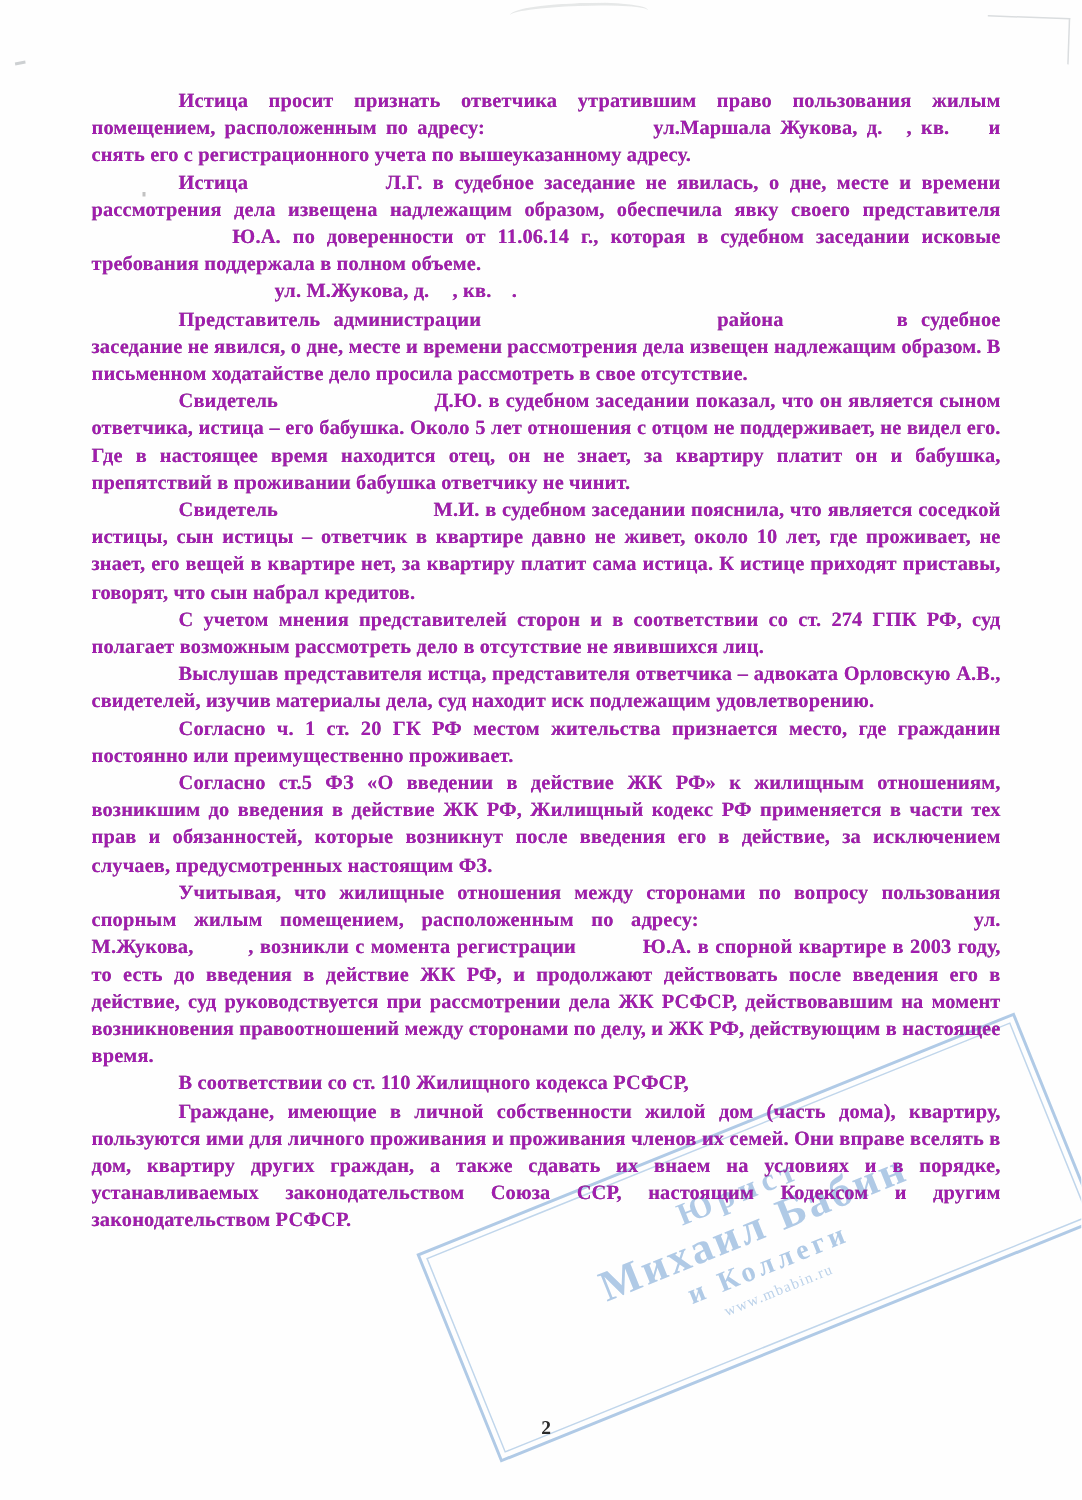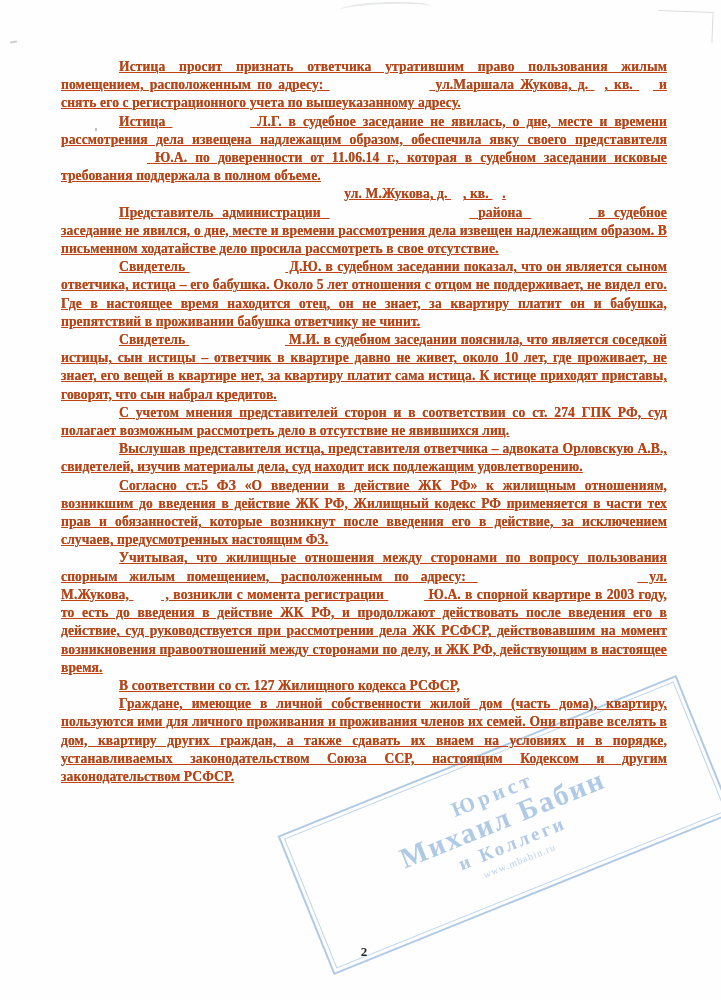--- a/index.html
+++ b/index.html
@@ -6,28 +6,27 @@
   body{
     width:721px;height:1000px;background:#ffffff;overflow:hidden;
     font-family:"Liberation Serif","DejaVu Serif",serif;
   }
   .page{
     position:relative;width:721px;height:1000px;background:#fefefe;overflow:hidden;
   }
   
   .content{
     position:absolute;left:61px;top:58px;width:606px;z-index:2;
-    color:#c2410c;font-size:13.6px;line-height:18.2px;
+    color:#a21caf;font-size:13.6px;line-height:18.2px;
     text-align:justify;font-weight:600;letter-spacing:.1px;
     text-shadow:0 0 .4px rgba(20,20,20,.55);
-    text-decoration:underline;
   }
   .para{margin:0;text-indent:58px;}
   .para.no-indent{text-indent:0;}
-  .para.left{text-align:center;}
+  .para.left{text-align:left;}
   .gap{display:inline-block;height:1px;vertical-align:baseline;}
   .page-number{
     position:absolute;left:61px;top:944px;width:606px;z-index:2;
     text-align:center;color:#2a2a2a;font-size:13px;font-weight:600;
   }
   
   .watermark{
     position:absolute;left:290px;top:750px;width:430px;height:150px;z-index:1;
     transform:rotate(-22deg);transform-origin:center;
     display:flex;flex-direction:column;align-items:center;justify-content:center;
@@ -73,21 +72,22 @@
 
   <div class="content">
       <p class="para">Истица просит признать ответчика утратившим право пользования жилым помещением, расположенным по адресу: <span class="gap" style="width: 100px;"></span> ул.Маршала Жукова, д. <span class="gap" style="width: 10px;"></span>, кв. <span class="gap" style="width: 14px;"></span> и снять его с регистрационного учета по вышеуказанному адресу.</p>
       <p class="para">Истица <span class="gap" style="width: 78px;"></span> Л.Г. в судебное заседание не явилась, о дне, месте и времени рассмотрения дела извещена надлежащим образом, обеспечила явку своего представителя <span class="gap" style="width: 86px;"></span> Ю.А. по доверенности от 11.06.14 г., которая в судебном заседании исковые требования поддержала в полном объеме.</p>
       <p class="para no-indent left" style="padding-left: 122px;">ул. М.Жукова, д. <span class="gap" style="width: 12px;"></span>, кв. <span class="gap" style="width: 10px;"></span>.</p>
       <p class="para">Представитель администрации <span class="gap" style="width: 140px;"></span> района <span class="gap" style="width: 58px;"></span> в судебное заседание не явился, о дне, месте и времени рассмотрения дела извещен надлежащим образом. В письменном ходатайстве дело просила рассмотреть в свое отсутствие.</p>
       <p class="para">Свидетель <span class="gap" style="width: 96px;"></span> Д.Ю. в судебном заседании показал, что он является сыном ответчика, истица – его бабушка. Около 5 лет отношения с отцом не поддерживает, не видел его. Где в настоящее время находится отец, он не знает, за квартиру платит он и бабушка, препятствий в проживании бабушка ответчику не чинит.</p>
       <p class="para">Свидетель <span class="gap" style="width: 96px;"></span> М.И. в судебном заседании пояснила, что является соседкой истицы, сын истицы – ответчик в квартире давно не живет, около 10 лет, где проживает, не знает, его вещей в квартире нет, за квартиру платит сама истица. К истице приходят приставы, говорят, что сын набрал кредитов.</p>
       <p class="para">С учетом мнения представителей сторон и в соответствии со ст. 274 ГПК РФ, суд полагает возможным рассмотреть дело в отсутствие не явившихся лиц.</p>
       <p class="para">Выслушав представителя истца, представителя ответчика – адвоката Орловскую А.В., свидетелей, изучив материалы дела, суд находит иск подлежащим удовлетворению.</p>
+      <p class="para">Согласно ч. 1 ст. 20 ГК РФ местом жительства признается место, где гражданин постоянно или преимущественно проживает.</p>
       <p class="para">Согласно ст.5 ФЗ «О введении в действие ЖК РФ» к жилищным отношениям, возникшим до введения в действие ЖК РФ, Жилищный кодекс РФ применяется в части тех прав и обязанностей, которые возникнут после введения его в действие, за исключением случаев, предусмотренных настоящим ФЗ.</p>
       <p class="para">Учитывая, что жилищные отношения между сторонами по вопросу пользования спорным жилым помещением, расположенным по адресу: <span class="gap" style="width: 160px;"></span> ул. М.Жукова, <span class="gap" style="width: 28px;"></span> , возникли с момента регистрации <span class="gap" style="width: 36px;"></span> Ю.А. в спорной квартире в 2003 году, то есть до введения в действие ЖК РФ, и продолжают действовать после введения его в действие, суд руководствуется при рассмотрении дела ЖК РСФСР, действовавшим на момент возникновения правоотношений между сторонами по делу, и ЖК РФ, действующим в настоящее время.</p>
-      <p class="para">В соответствии со ст. 127 Жилищного кодекса РСФСР,</p>
+      <p class="para">В соответствии со ст. 110 Жилищного кодекса РСФСР,</p>
       <p class="para">Граждане, имеющие в личной собственности жилой дом (часть дома), квартиру, пользуются ими для личного проживания и проживания членов их семей. Они вправе вселять в дом, квартиру других граждан, а также сдавать их внаем на условиях и в порядке, устанавливаемых законодательством Союза ССР, настоящим Кодексом и другим законодательством РСФСР.</p>
     </div>
 
   <div class="page-number">2</div>
 
 </div>
 
 </body></html>

